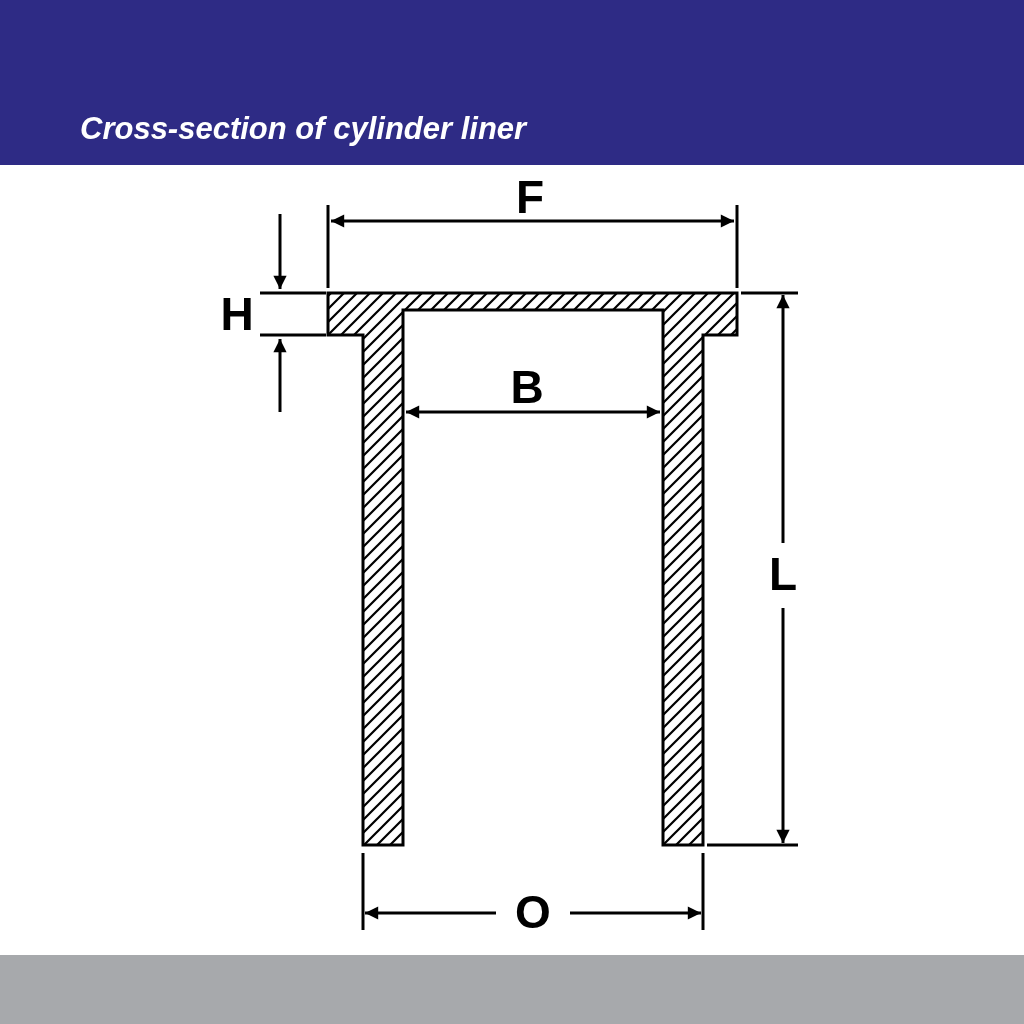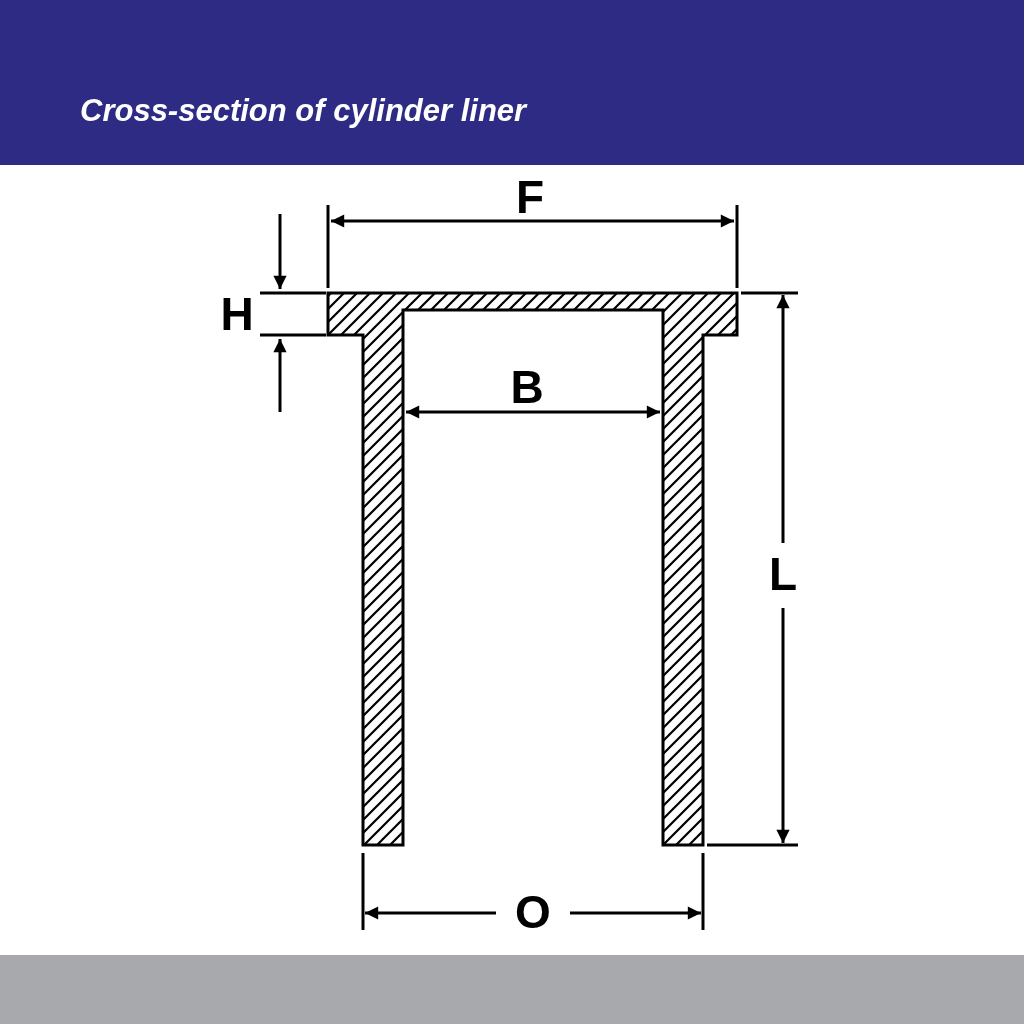--- a/index.html
+++ b/index.html
@@ -14,21 +14,21 @@
     height: 165px;
     background: #2e2b85;
     display: flex;
     align-items: flex-end;
   }
   .banner h1 {
     color: #ffffff;
     font-style: italic;
     font-weight: bold;
     font-size: 31px;
-    margin: 0 0 36px 80px;
+    margin: 0 0 18px 80px;
     font-family: "Liberation Sans", sans-serif;
   }
   .diagram { display: block; background: #ffffff; }
   .footer {
     height: 69px;
     background: #a7a9ac;
   }
   text.dim {
     font-family: "Liberation Sans", sans-serif;
     font-weight: 600;

